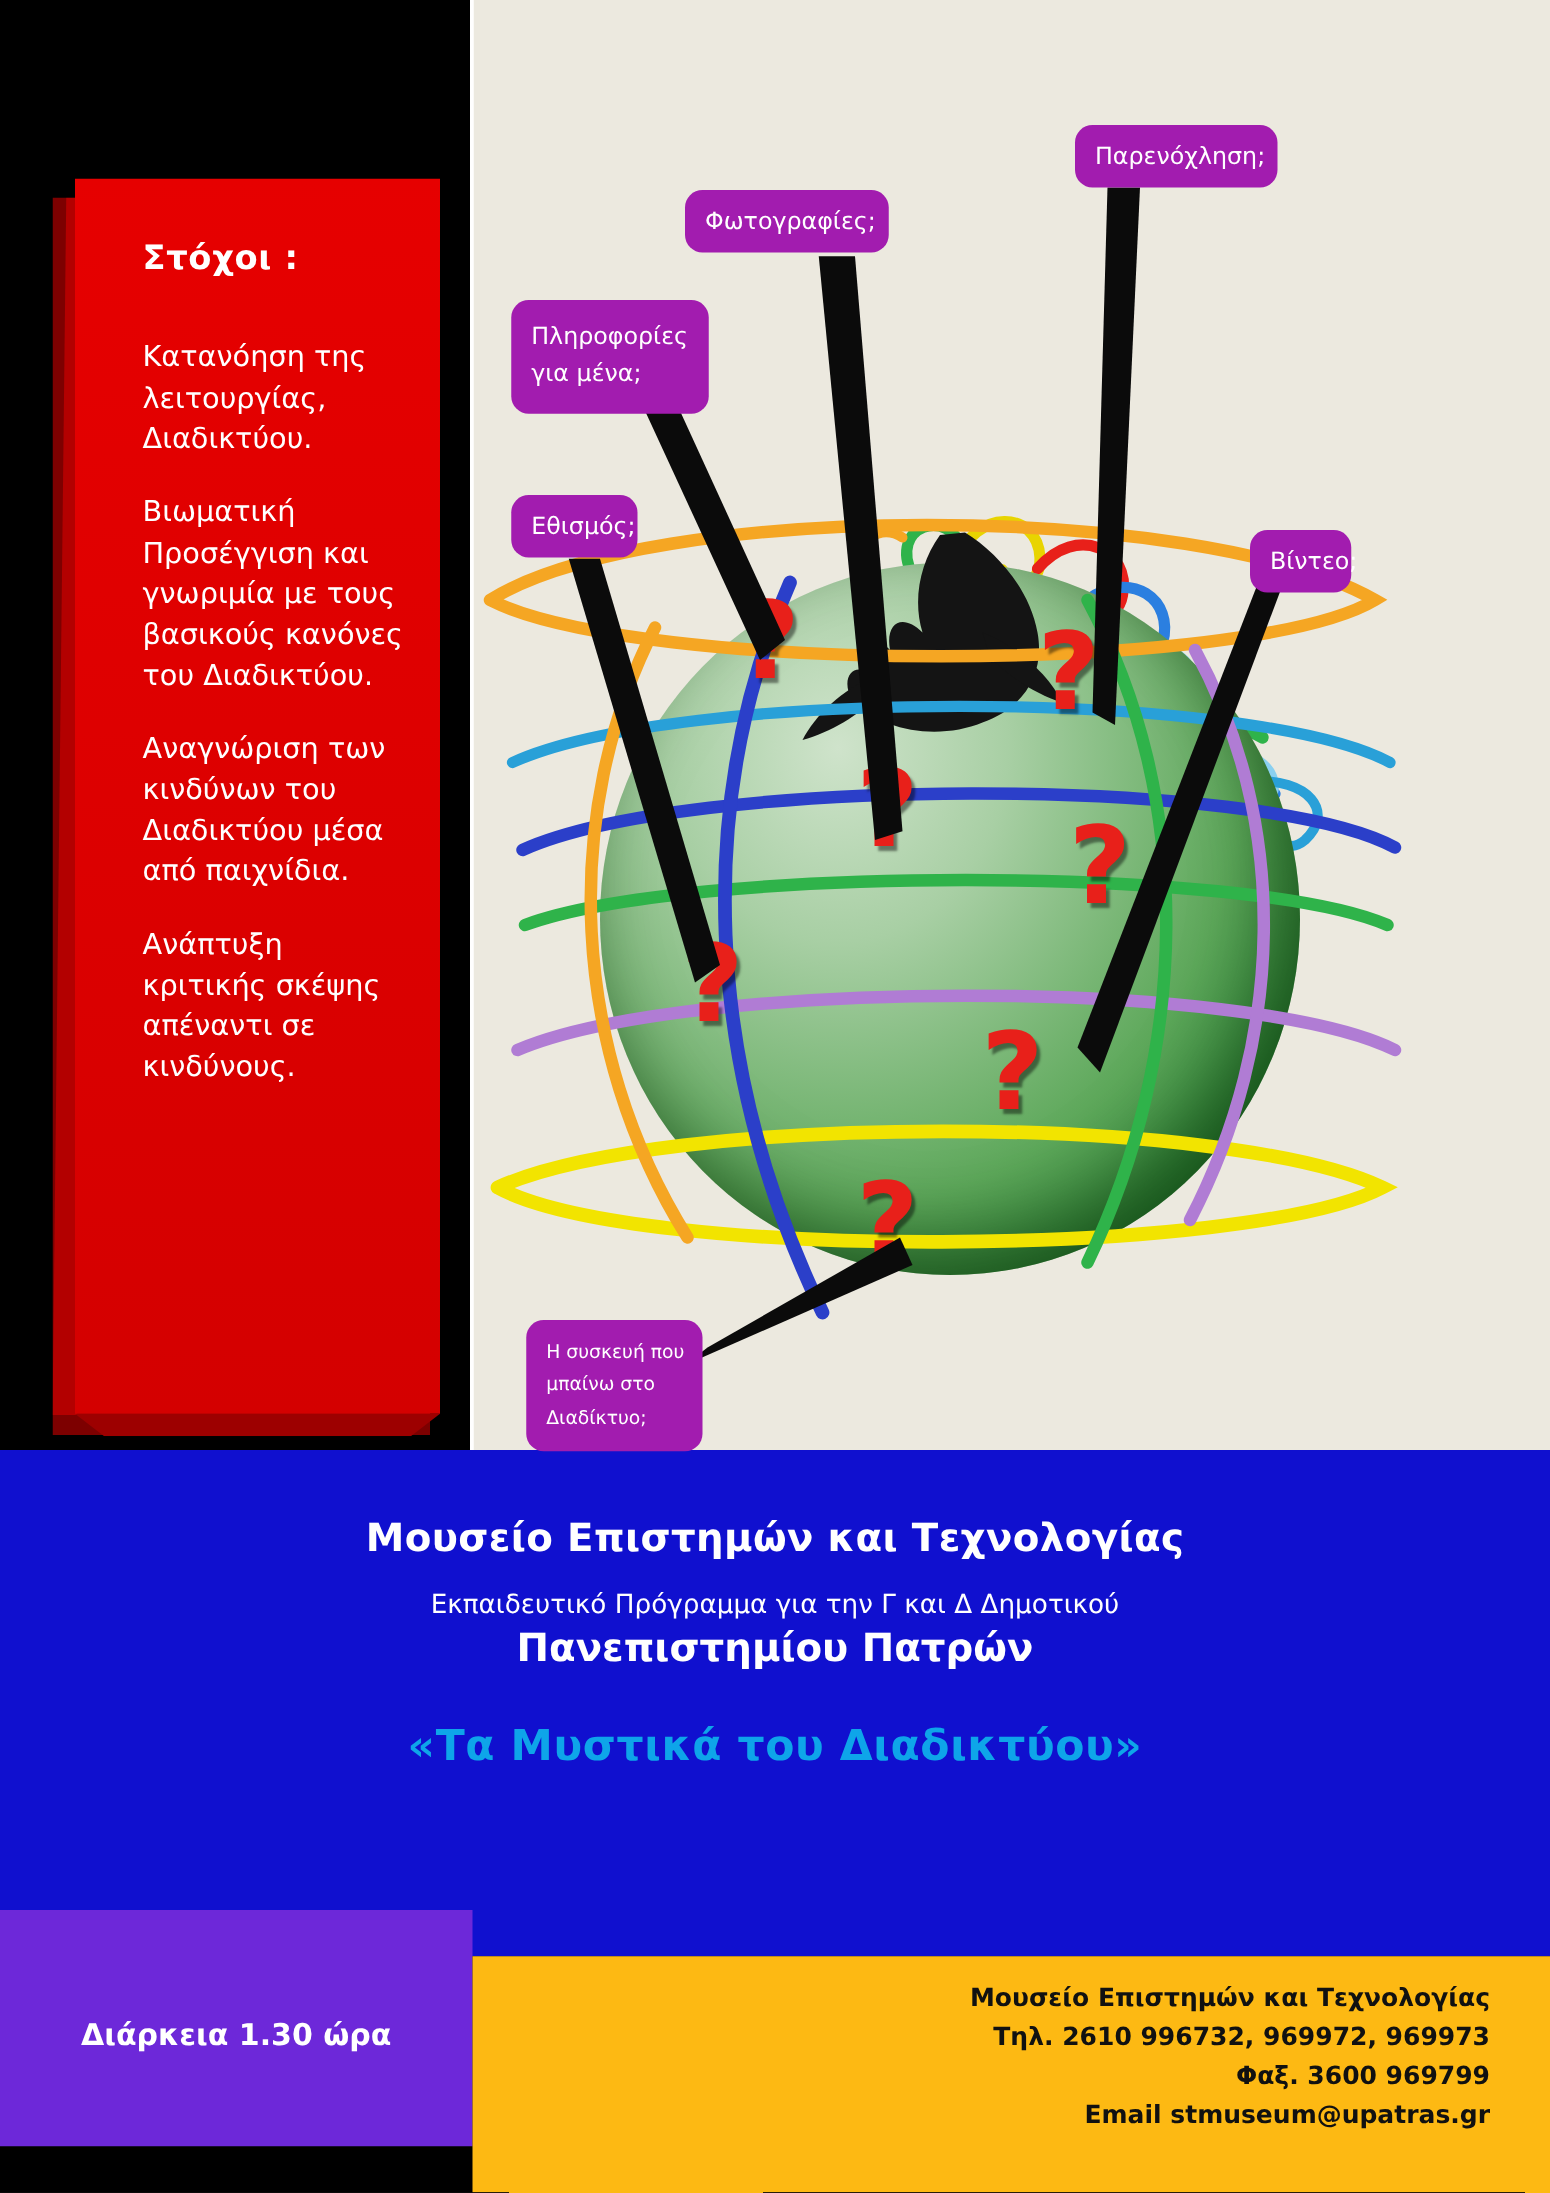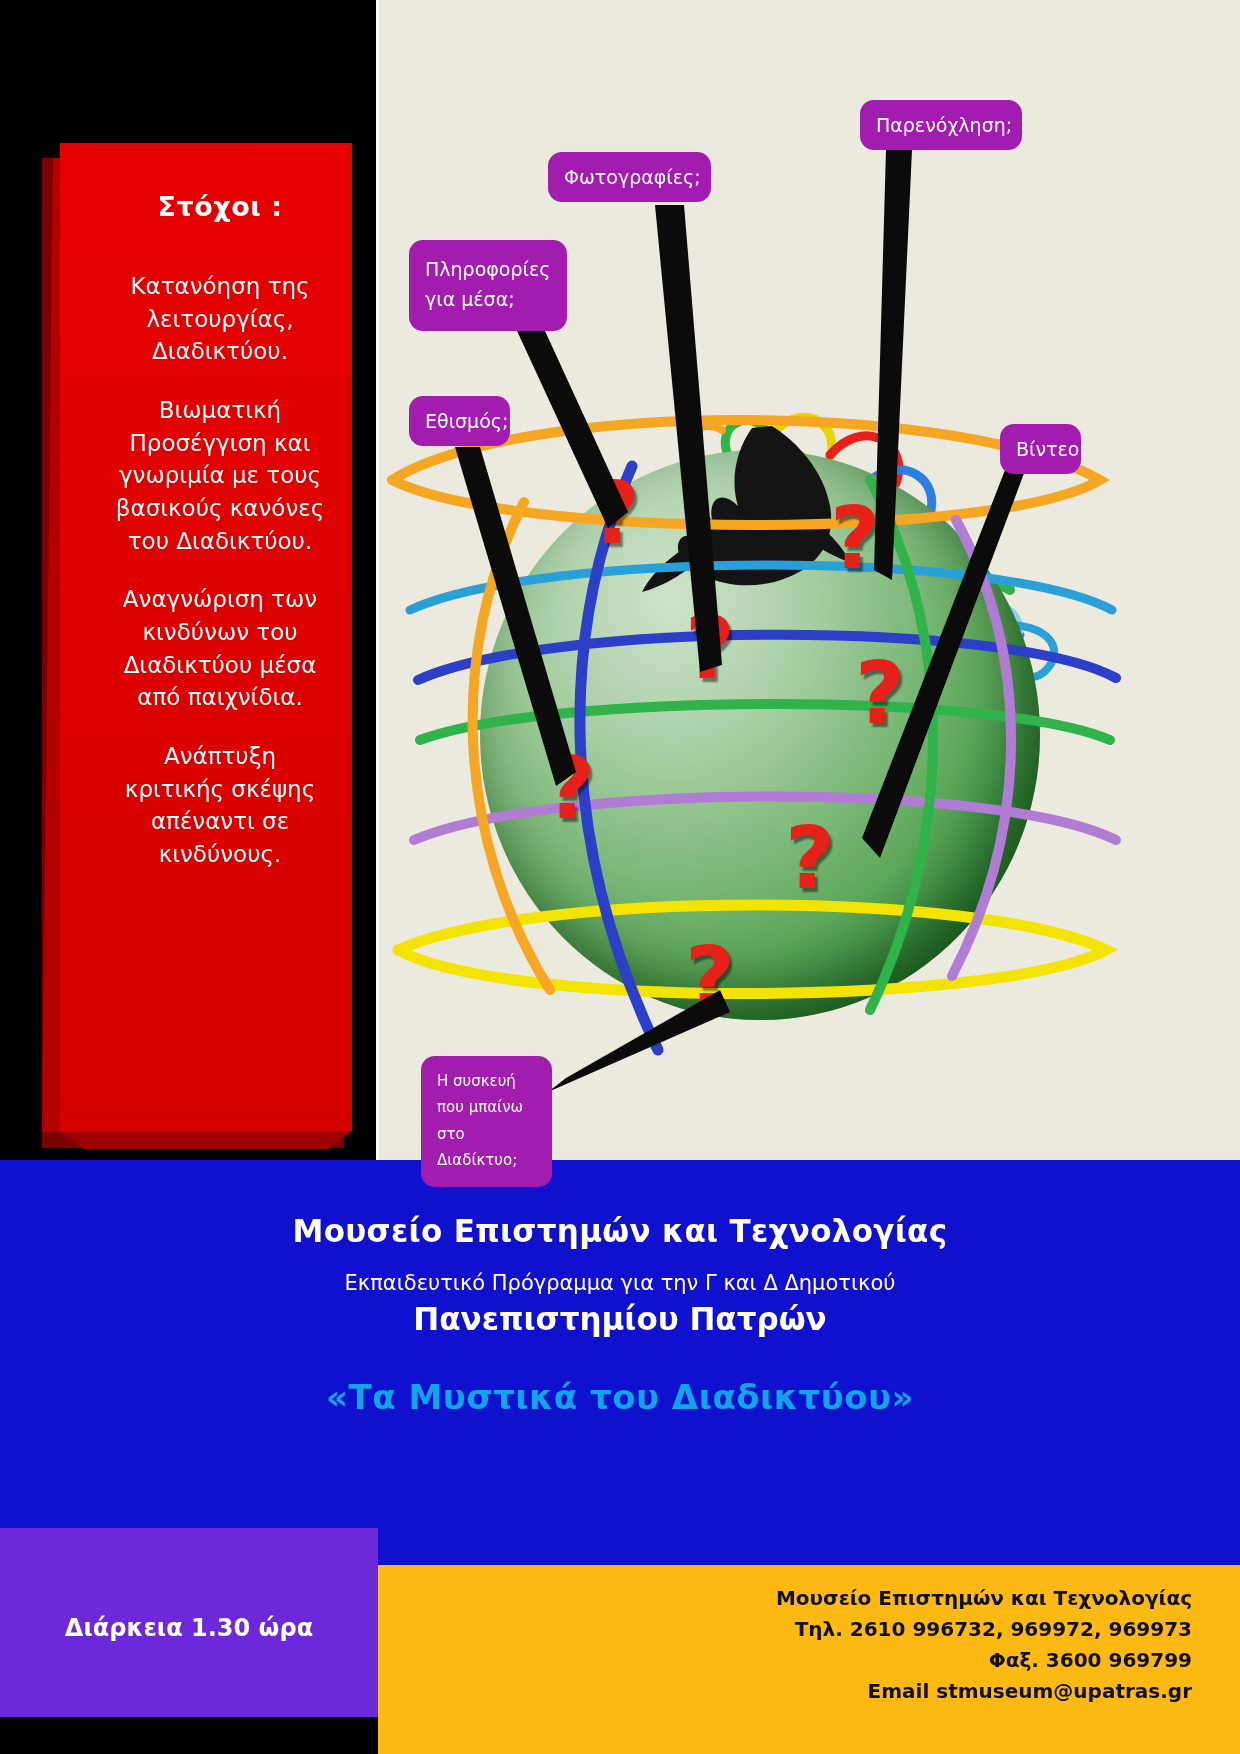--- a/index.html
+++ b/index.html
@@ -44,21 +44,20 @@
   }
   #red-box-bottom {
     position:absolute; left:60px; top:1131px; width:292px; height:18px;
     background:#9d0000;
     clip-path: polygon(0 0, 100% 0, 92% 100%, 8% 100%);
   }
   #red-inner {
     position:absolute; left:0; top:0; width:292px; height:776px;
     padding:48px 26px 0 54px;
     color:#ffffff;
-    text-align:center;
   }
   #objectives-title {
     font-size:27px; font-weight:bold; letter-spacing:.5px;
     margin-bottom:48px;
   }
   .objective {
     font-size:23px; line-height:1.42; margin-bottom:26px;
   }
 
   
@@ -233,32 +232,32 @@
 
     <div class="bubble" style="left:860px; top:100px; width:162px;">
       <span>Παρενόχληση;</span>
     </div>
 
     <div class="bubble" style="left:548px; top:152px; width:163px;">
       <span>Φωτογραφίες;</span>
     </div>
 
     <div class="bubble" style="left:409px; top:240px; width:158px; padding:14px 16px 16px 16px;">
-      <span>Πληροφορίες για μέσα;</span>
+      <span>Πληροφορίες για μένα;</span>
     </div>
 
     <div class="bubble" style="left:409px; top:396px; width:101px;">
       <span>Εθισμός;</span>
     </div>
 
     <div class="bubble" style="left:1000px; top:424px; width:81px;">
       <span>Βίντεο;</span>
     </div>
 
-    <div class="bubble small" style="left:421px; top:1056px; width:131px;">
+    <div class="bubble small" style="left:421px; top:1056px; width:141px;">
       <span>Η συσκευή που μπαίνω  στο Διαδίκτυο;</span>
     </div>
 
   </div>
 
   <div id="blue">
     <div id="museum-l1">Μουσείο  Επιστημών και Τεχνολογίας</div>
     <div id="program">Εκπαιδευτικό Πρόγραμμα για την Γ και Δ Δημοτικού</div>
     <div id="museum-l2">Πανεπιστημίου Πατρών</div>
     <div id="show-title">«Τα Μυστικά του Διαδικτύου»</div>

